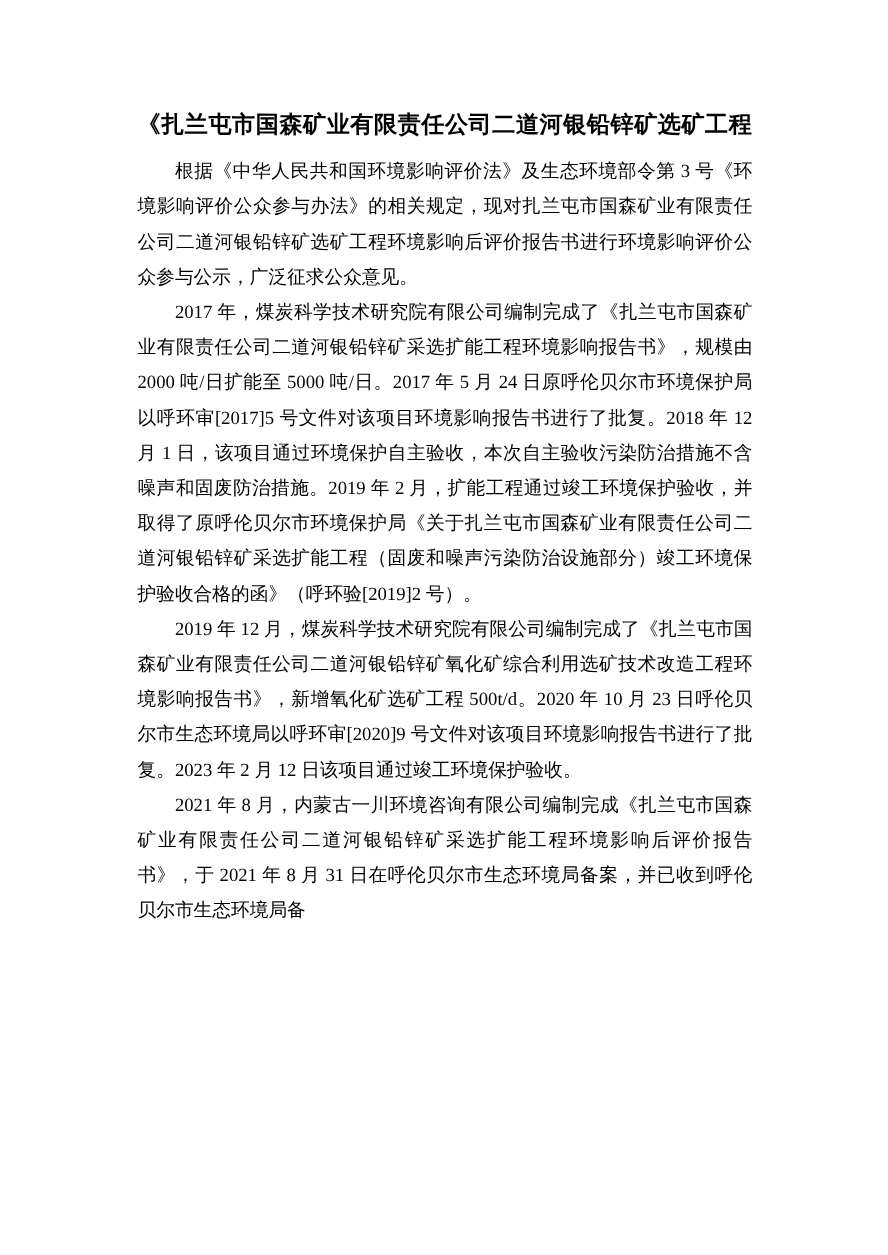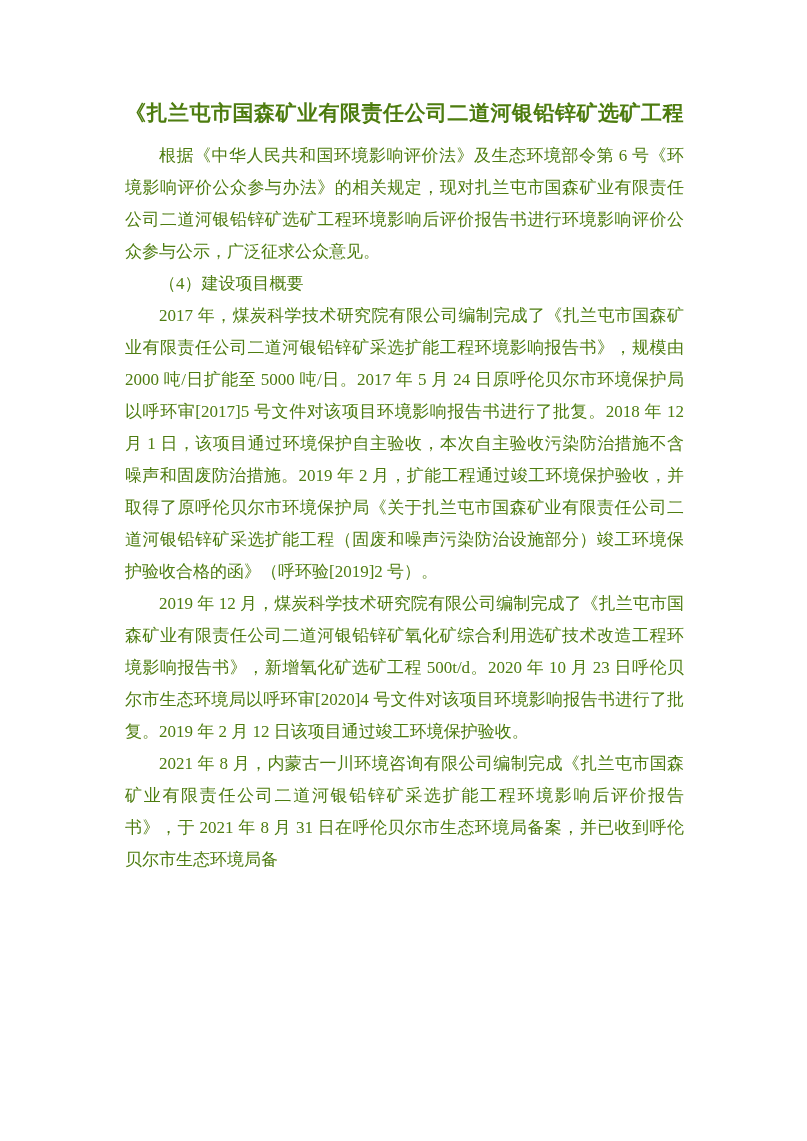--- a/index.html
+++ b/index.html
@@ -7,21 +7,21 @@
     margin: 0;
     padding: 0;
     background: #ffffff;
   }
   .page {
     position: relative;
     width: 745px;
     height: 1141px;
     margin: 0 auto;
     background: #ffffff;
-    color: #4d7c0f;
+    color: #000000;
     font-family: "Liberation Serif", "DejaVu Serif", serif;
     padding: 90px 92px 0 94px;
     overflow: hidden;
   }
   .doc-title {
     margin: 0 0 4px 0;
     font-size: 21px;
     font-weight: bold;
     line-height: 46px;
     text-align: center;
@@ -43,19 +43,18 @@
 </style>
 </head>
 <body>
 
 <div class="page">
   <h1 class="doc-title">
     <span class="t-line">《扎兰屯市国森矿业有限责任公司二道河银铅锌矿选矿工程</span>
   </h1>
 
   <div class="body-text">
-    <p>根据《中华人民共和国环境影响评价法》及生态环境部令第 6 号《环境影响评价公众参与办法》的相关规定，现对扎兰屯市国森矿业有限责任公司二道河银铅锌矿选矿工程环境影响后评价报告书进行环境影响评价公众参与公示，广泛征求公众意见。</p>
-    <p>（4）建设项目概要</p>
+    <p>根据《中华人民共和国环境影响评价法》及生态环境部令第 3 号《环境影响评价公众参与办法》的相关规定，现对扎兰屯市国森矿业有限责任公司二道河银铅锌矿选矿工程环境影响后评价报告书进行环境影响评价公众参与公示，广泛征求公众意见。</p>
     <p>2017 年，煤炭科学技术研究院有限公司编制完成了《扎兰屯市国森矿业有限责任公司二道河银铅锌矿采选扩能工程环境影响报告书》，规模由 2000 吨/日扩能至 5000 吨/日。2017 年 5 月 24 日原呼伦贝尔市环境保护局以呼环审[2017]5 号文件对该项目环境影响报告书进行了批复。2018 年 12 月 1 日，该项目通过环境保护自主验收，本次自主验收污染防治措施不含噪声和固废防治措施。2019 年 2 月，扩能工程通过竣工环境保护验收，并取得了原呼伦贝尔市环境保护局《关于扎兰屯市国森矿业有限责任公司二道河银铅锌矿采选扩能工程（固废和噪声污染防治设施部分）竣工环境保护验收合格的函》（呼环验[2019]2 号）。</p>
-    <p>2019 年 12 月，煤炭科学技术研究院有限公司编制完成了《扎兰屯市国森矿业有限责任公司二道河银铅锌矿氧化矿综合利用选矿技术改造工程环境影响报告书》，新增氧化矿选矿工程 500t/d。2020 年 10 月 23 日呼伦贝尔市生态环境局以呼环审[2020]4 号文件对该项目环境影响报告书进行了批复。2019 年 2 月 12 日该项目通过竣工环境保护验收。</p>
+    <p>2019 年 12 月，煤炭科学技术研究院有限公司编制完成了《扎兰屯市国森矿业有限责任公司二道河银铅锌矿氧化矿综合利用选矿技术改造工程环境影响报告书》，新增氧化矿选矿工程 500t/d。2020 年 10 月 23 日呼伦贝尔市生态环境局以呼环审[2020]9 号文件对该项目环境影响报告书进行了批复。2023 年 2 月 12 日该项目通过竣工环境保护验收。</p>
     <p>2021 年 8 月，内蒙古一川环境咨询有限公司编制完成《扎兰屯市国森矿业有限责任公司二道河银铅锌矿采选扩能工程环境影响后评价报告书》，于 2021 年 8 月 31 日在呼伦贝尔市生态环境局备案，并已收到呼伦贝尔市生态环境局备</p>
   </div>
 </div>
 
 </body></html>

